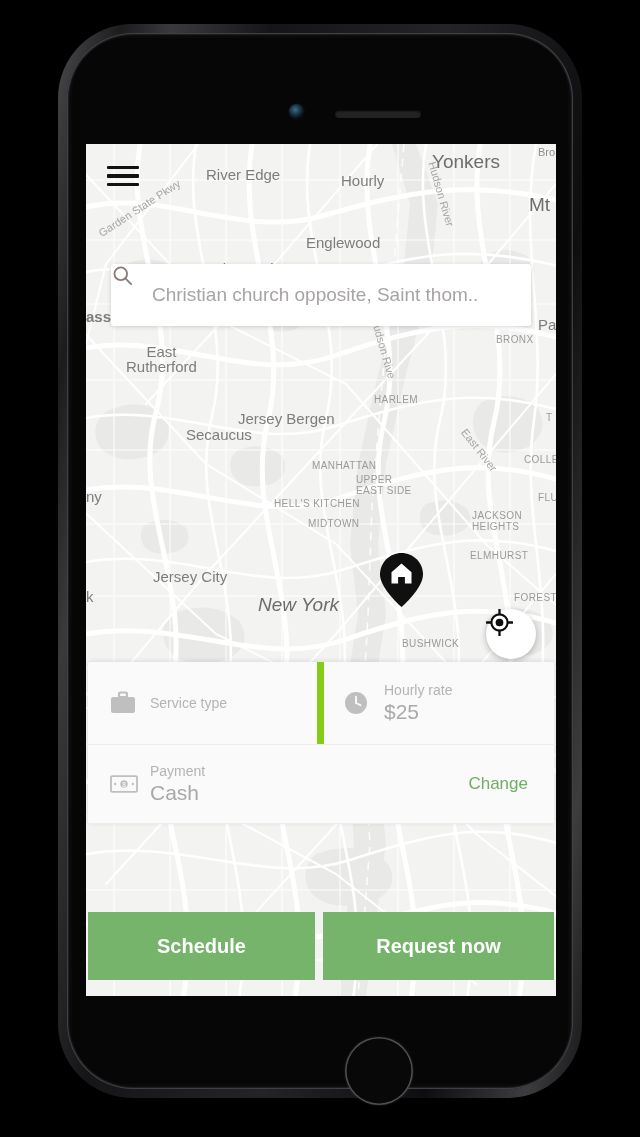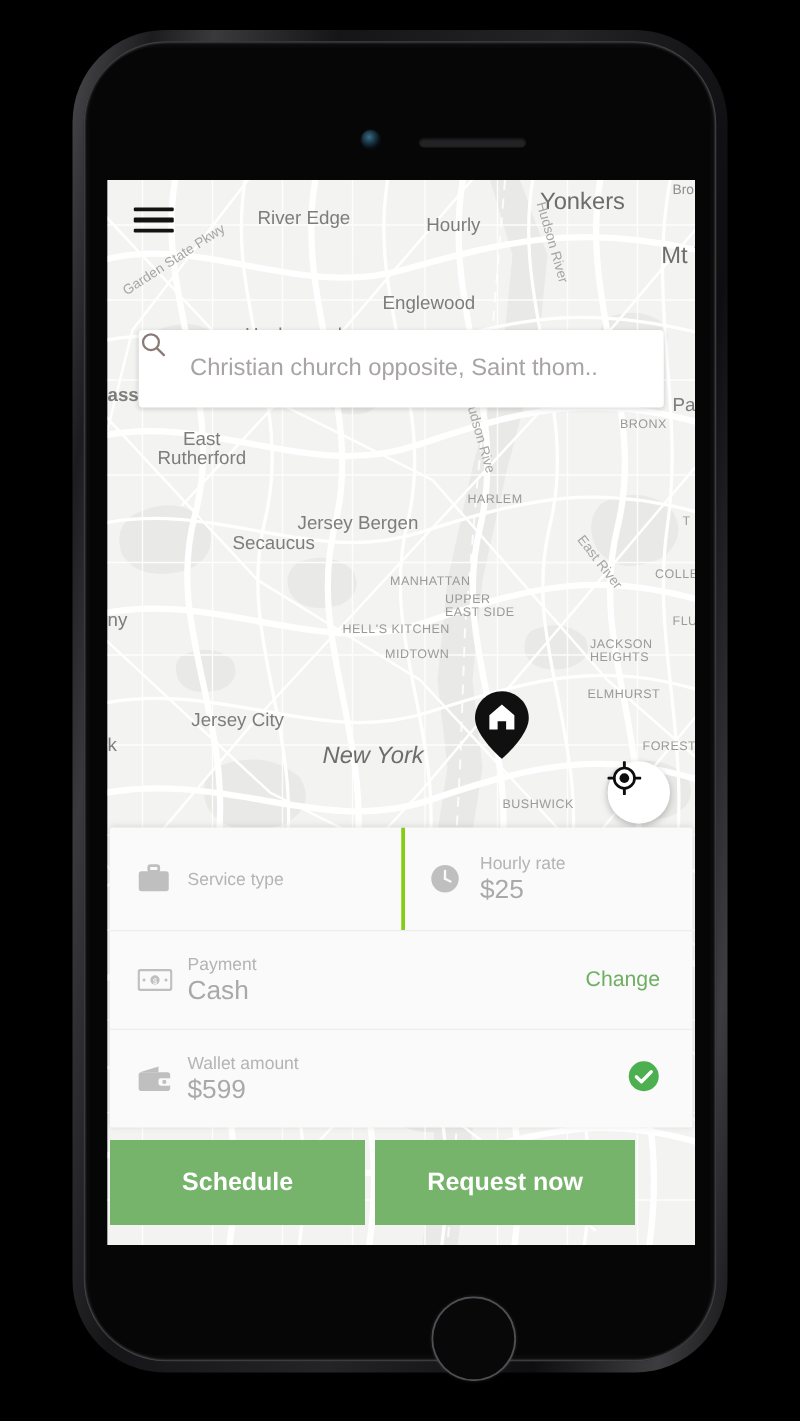--- a/index.html
+++ b/index.html
@@ -98,37 +98,37 @@
   
   .card{
     position:absolute;left:2px;top:518px;width:466px;
     background:#fafafa;border-radius:2px;
     box-shadow:0 -1px 5px rgba(0,0,0,.10);
     overflow:hidden;
   }
   .row{display:flex;align-items:center;position:relative;}
   .row-top{height:82px;}
   .cell{display:flex;align-items:center;height:100%;}
-  .cell-left{width:236px;padding-left:22px;box-sizing:border-box;border-right:3px solid #84cc16;}
+  .cell-left{width:236px;padding-left:22px;box-sizing:border-box;border-right:7px solid #84cc16;}
   .cell-right{flex:1;padding-left:20px;box-sizing:border-box;}
   .ico{width:34px;flex:0 0 34px;display:flex;align-items:center;justify-content:flex-start;}
   .labels{display:flex;flex-direction:column;justify-content:center;margin-left:6px;}
   .lbl{font-size:14px;color:#b4b4b4;line-height:18px;font-family:"Liberation Sans",sans-serif;}
   .val{font-size:21px;color:#a9a9a9;line-height:26px;font-family:"Liberation Sans",sans-serif;}
   .divider{height:1px;background:#ededed;width:100%;}
   .row-mid{height:78px;padding-left:22px;box-sizing:border-box;}
   .row-bot{height:78px;padding-left:22px;box-sizing:border-box;}
   .change{
     margin-left:auto;margin-right:26px;font-size:17px;color:#6fae63;
     font-family:"Liberation Sans",sans-serif;cursor:pointer;
   }
   .checkwrap{margin-left:auto;margin-right:26px;display:flex;align-items:center;}
 
   
-  .actions{position:absolute;left:0;top:768px;width:422px;height:68px;display:flex;}
+  .actions{position:absolute;left:0;top:768px;width:470px;height:68px;display:flex;}
   .act{
     height:68px;background:#76b36b;color:#fff;display:flex;align-items:center;justify-content:center;
     font-size:20px;font-weight:bold;font-family:"Liberation Sans",sans-serif;cursor:pointer;
     border:0;
   }
   .act-left{width:227px;margin-left:2px;}
   .act-right{width:231px;margin-left:8px;}
 </style>
 </head>
 <body>
@@ -362,42 +362,20 @@
         </span>
         <span class="labels">
           <span class="lbl">Payment</span>
           <span class="val">Cash</span>
         </span>
         <span class="change">Change</span>
       </div>
 
       <div class="divider"></div>
 
-      <div class="row row-bot">
-        <span class="ico">
-          <svg width="28" height="24" viewBox="0 0 30 25" fill="#bfbfbf">
-            <path d="M2 7 L18 2 L18 7 Z"></path>
-            <rect x="1" y="7" width="27" height="16" rx="2.4"></rect>
-            <rect x="18" y="12" width="11" height="6.4" rx="2" fill="#fafafa"></rect>
-            <circle cx="23" cy="15.2" r="1.8" fill="#bfbfbf"></circle>
-          </svg>
-        </span>
-        <span class="labels">
-          <span class="lbl">Wallet amount</span>
-          <span class="val">$599</span>
-        </span>
-        <span class="checkwrap">
-          <span>
-            <svg width="26" height="26" viewBox="0 0 26 26">
-              <circle cx="13" cy="13" r="12" fill="#4caf50"></circle>
-              <path d="M7 13.4 L11.2 17.4 L19 9.4" fill="none" stroke="#ffffff" stroke-width="2.6" stroke-linecap="round" stroke-linejoin="round"></path>
-            </svg>
-          </span>
-        </span>
-      </div>
     </div>
 
     <div class="actions">
       <button class="act act-left">Schedule</button>
       <button class="act act-right">Request now</button>
     </div>
 
   </div>
 </div>
 

